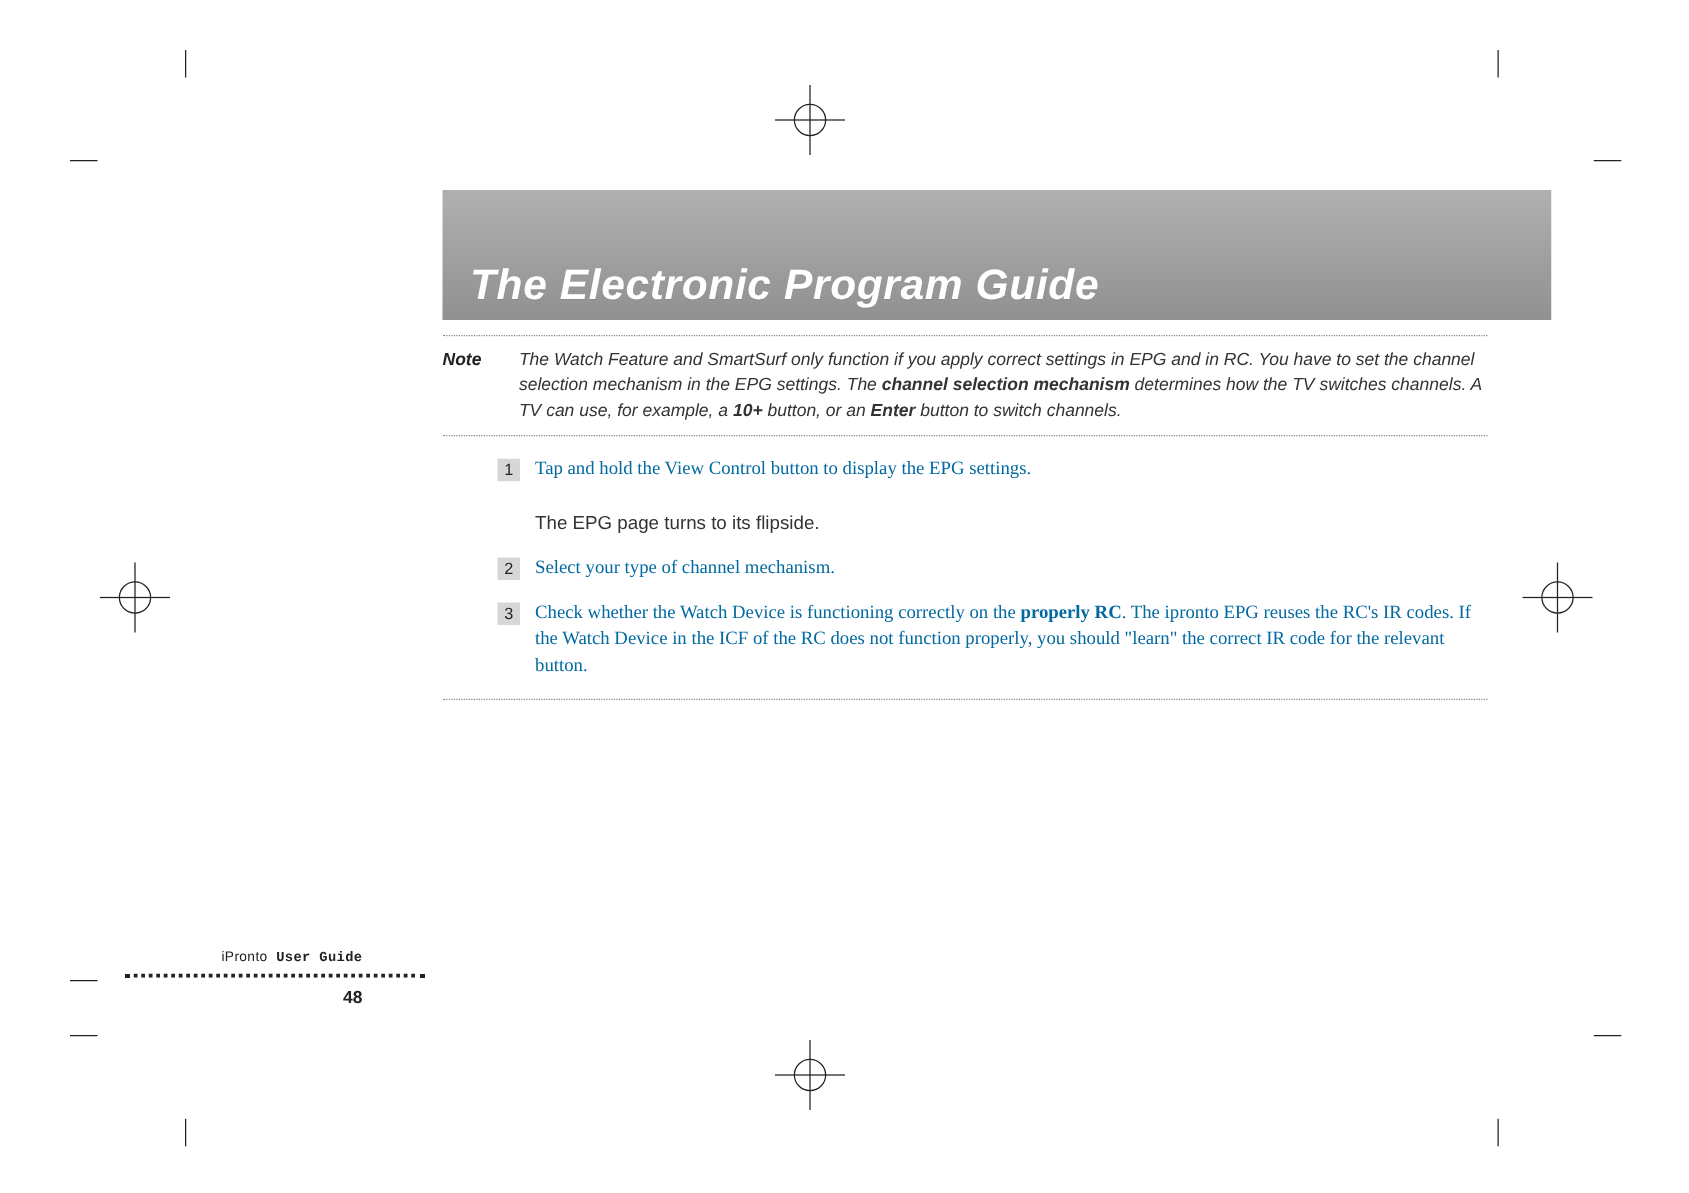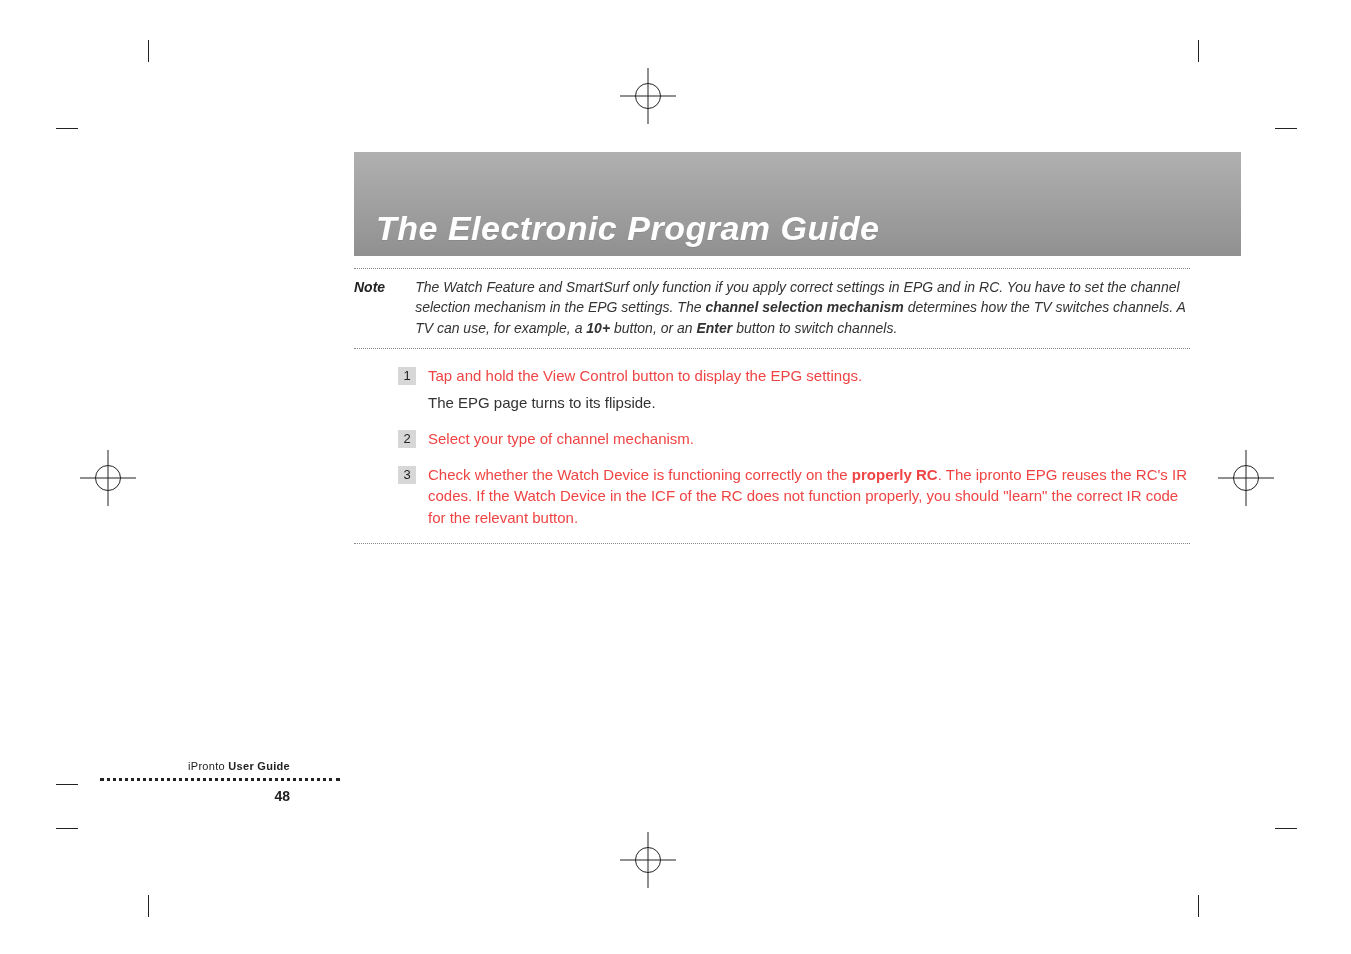--- a/index.html
+++ b/index.html
@@ -153,31 +153,32 @@
     text-align: center;
     background: #d7d7d7;
     font-size: 13px;
     color: #222;
     margin-top: 2px;
     flex: 0 0 auto;
   }
   .step-text {
     font-size: 15px;
     line-height: 1.45;
-    color: #ef4444;
+    color: #0369a1;
+    font-family: Liberation Serif, serif;
   }
   .step-text .bold {
     font-weight: 700;
   }
   .step-sub {
     font-size: 15px;
     line-height: 1.55;
     color: #333;
     margin-left: 30px;
-    margin-top: 4px;
+    margin-top: 20px;
   }
   .step-sub .ital {
     font-style: italic;
   }
 
   .closing-rule {
     border-top: 1px dotted #888;
     margin-top: 2px;
     width: 100%;
   }
@@ -189,20 +190,21 @@
     top: 760px;
     text-align: right;
     width: 140px;
   }
   .footer-top {
     font-size: 11px;
     letter-spacing: 0.3px;
   }
   .footer-top .bold {
     font-weight: 700;
+    font-family: Liberation Mono, monospace;
   }
   .footer-dots {
     height: 8px;
     position: relative;
     margin-top: 4px;
     margin-bottom: 4px;
   }
   .footer-dots::before {
     content: "";
     position: absolute;

